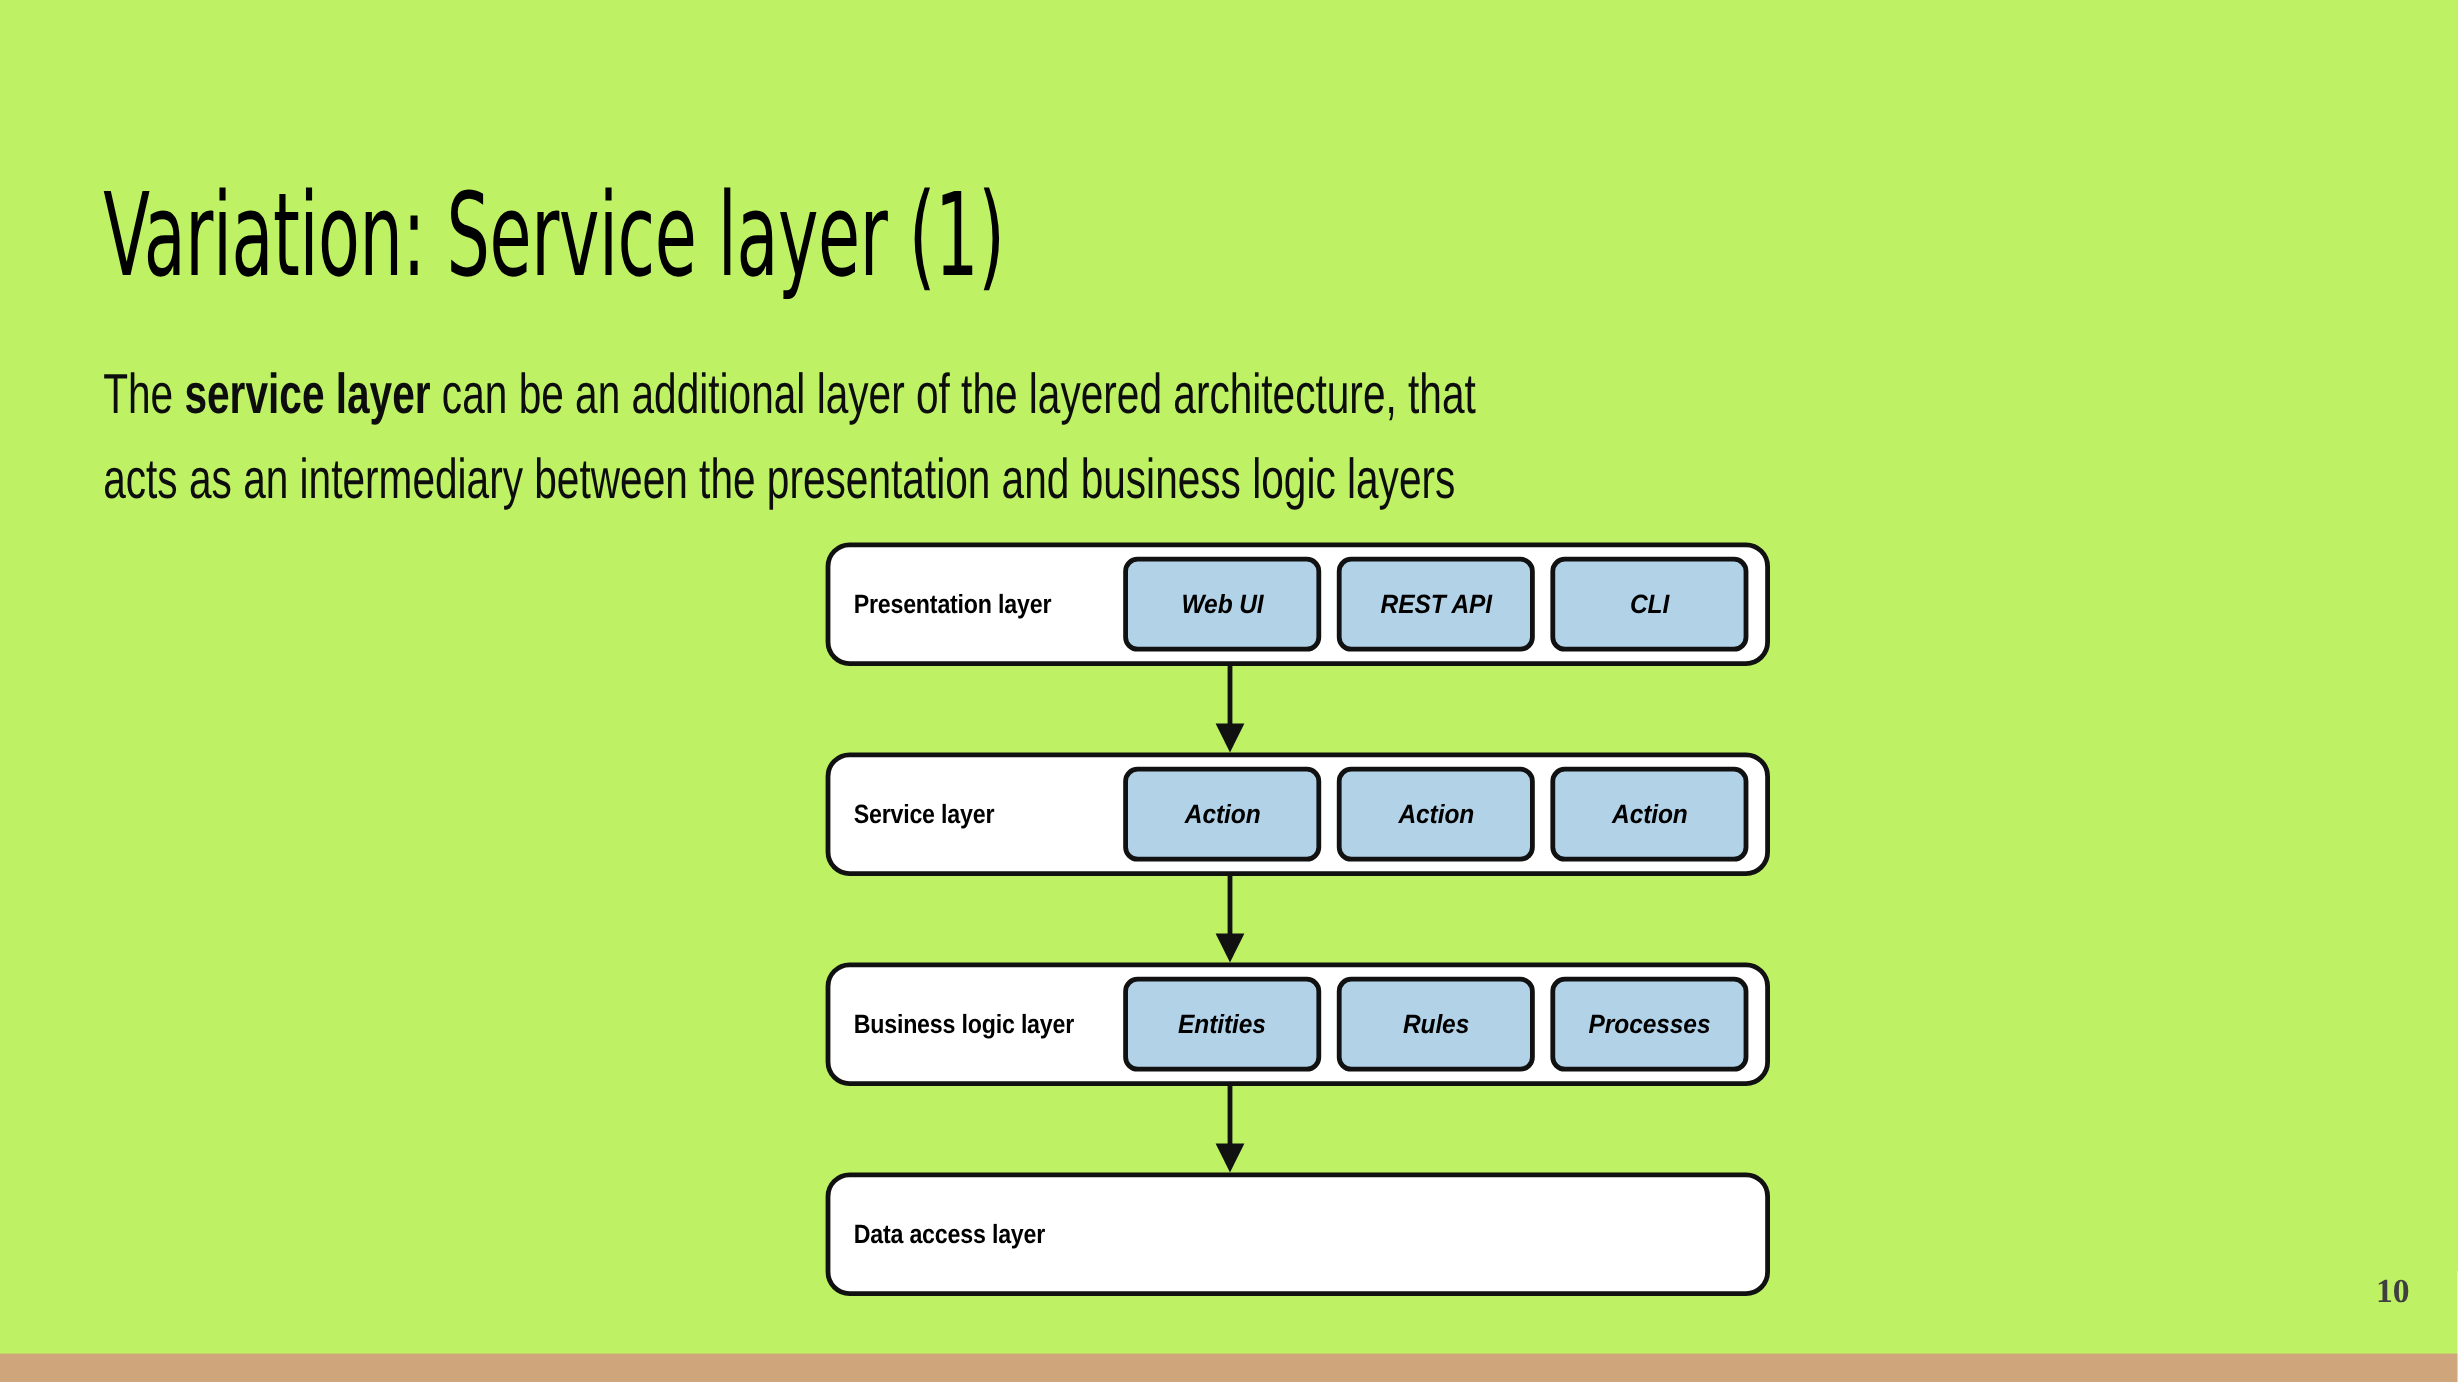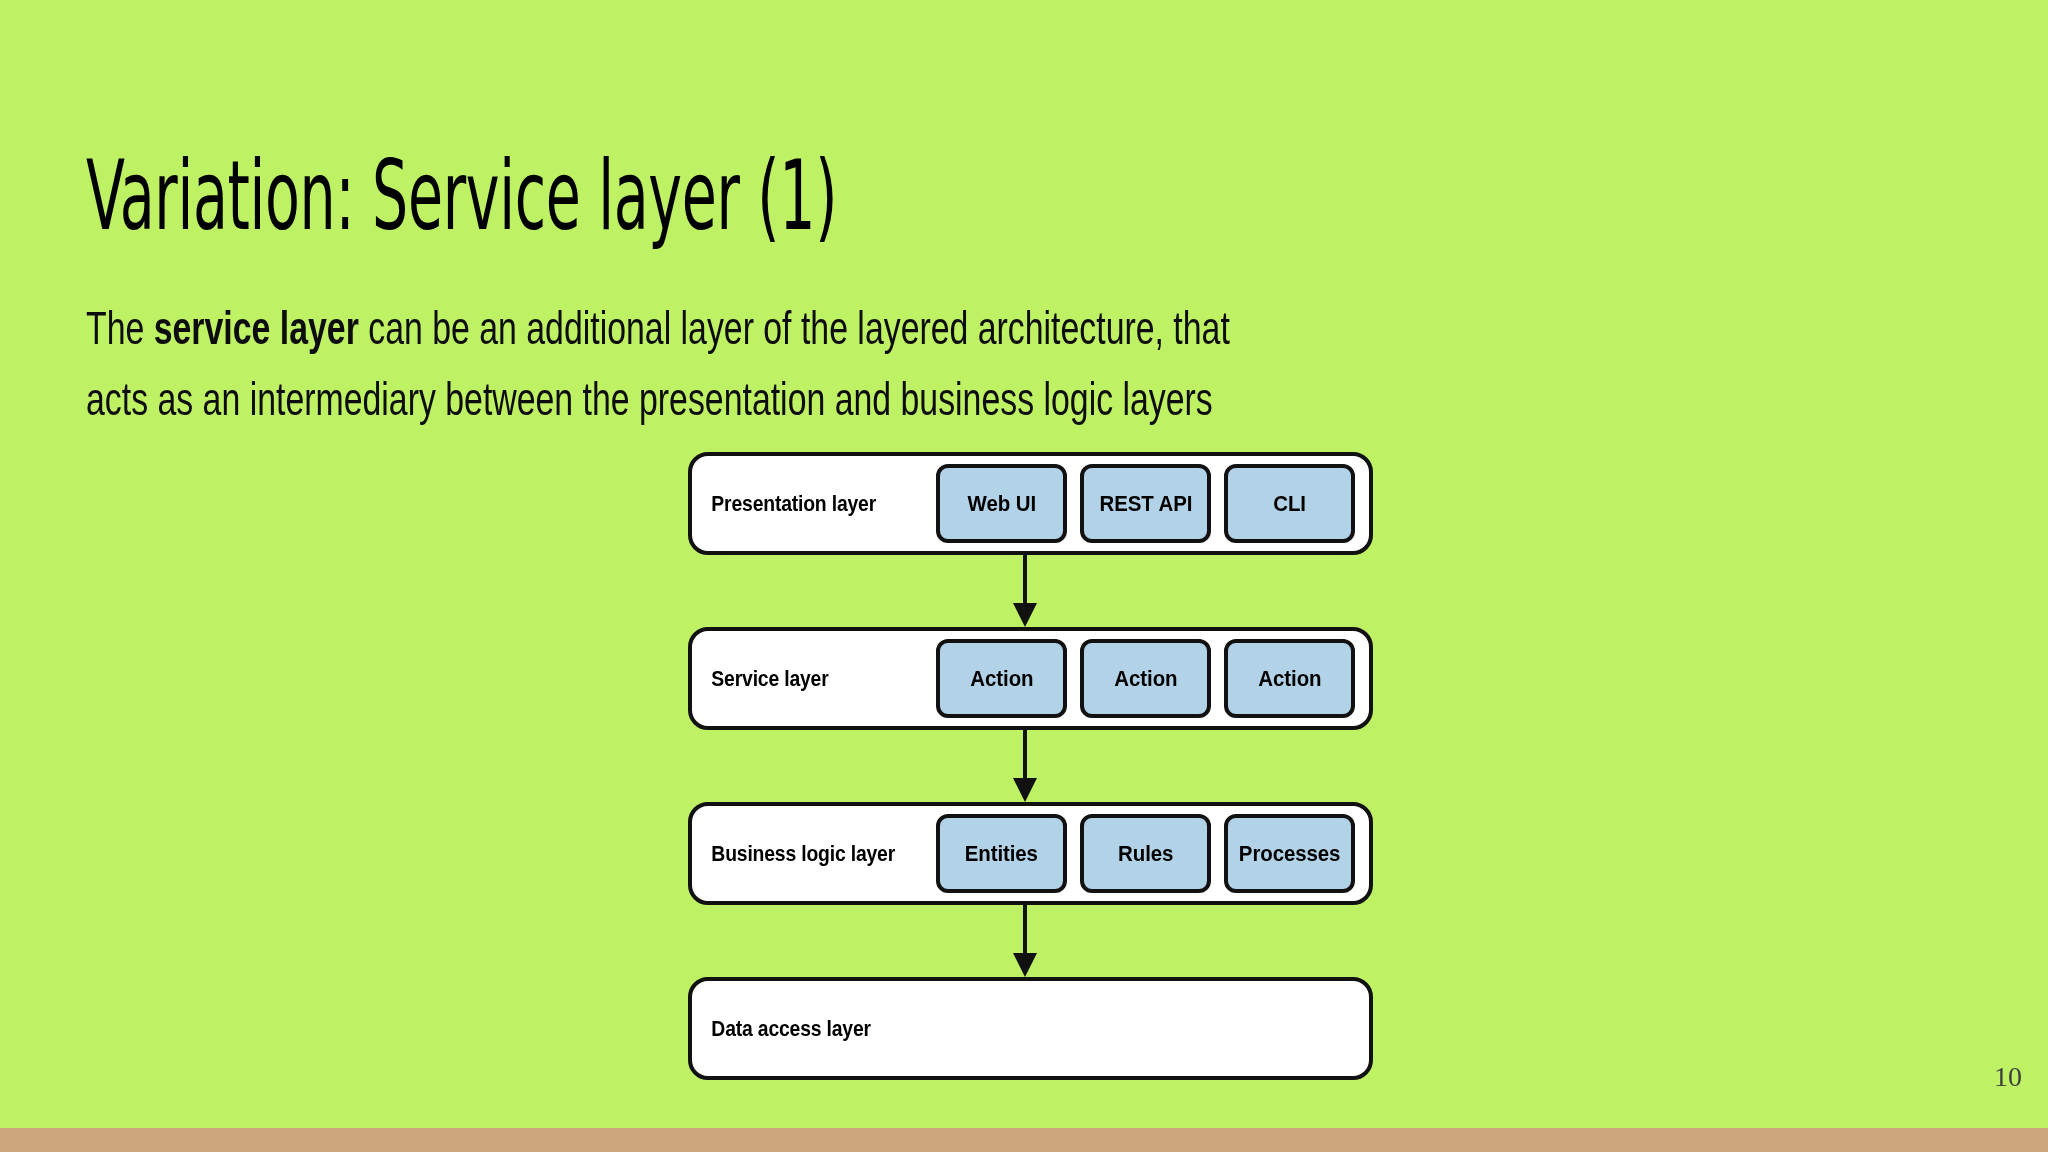--- a/index.html
+++ b/index.html
@@ -64,21 +64,21 @@
     position: absolute;
     left: 688px;
     top: 452px;
     width: 674px;
     height: 630px;
   }
 
   .layer-row {
     position: relative;
     box-sizing: border-box;
-    width: 685px;
+    width: 787px;
     height: 103px;
     border: 4px solid #111111;
     border-radius: 20px;
     background: #ffffff;
     display: flex;
     align-items: center;
     overflow: visible;
   }
 
   .layer-label {
@@ -95,20 +95,21 @@
     white-space: nowrap;
   }
 
   .boxes {
     flex: 1 1 auto;
     display: flex;
     align-items: center;
     gap: 13px;
     padding-right: 14px;
     box-sizing: border-box;
+    font-style: italic;
   }
 
   .unit-box {
     flex: 1 1 0;
     height: 79px;
     box-sizing: border-box;
     border: 4px solid #111111;
     border-radius: 12px;
     background: #b2d2e8;
     display: flex;
@@ -135,25 +136,26 @@
   .connector svg {
     position: absolute;
     left: 0;
     top: -2px;
     display: block;
   }
 
   
   #page-number {
     position: absolute;
-    right: 26px;
+    right: 40px;
     bottom: 59px;
     font-size: 28px;
     color: #3f3f3f;
     font-family: "Liberation Serif", serif;
+    font-weight: bold;
   }
 
   
   #bottom-bar {
     position: absolute;
     left: 0;
     right: 0;
     bottom: 0;
     height: 24px;
     background: #cfa67b;

